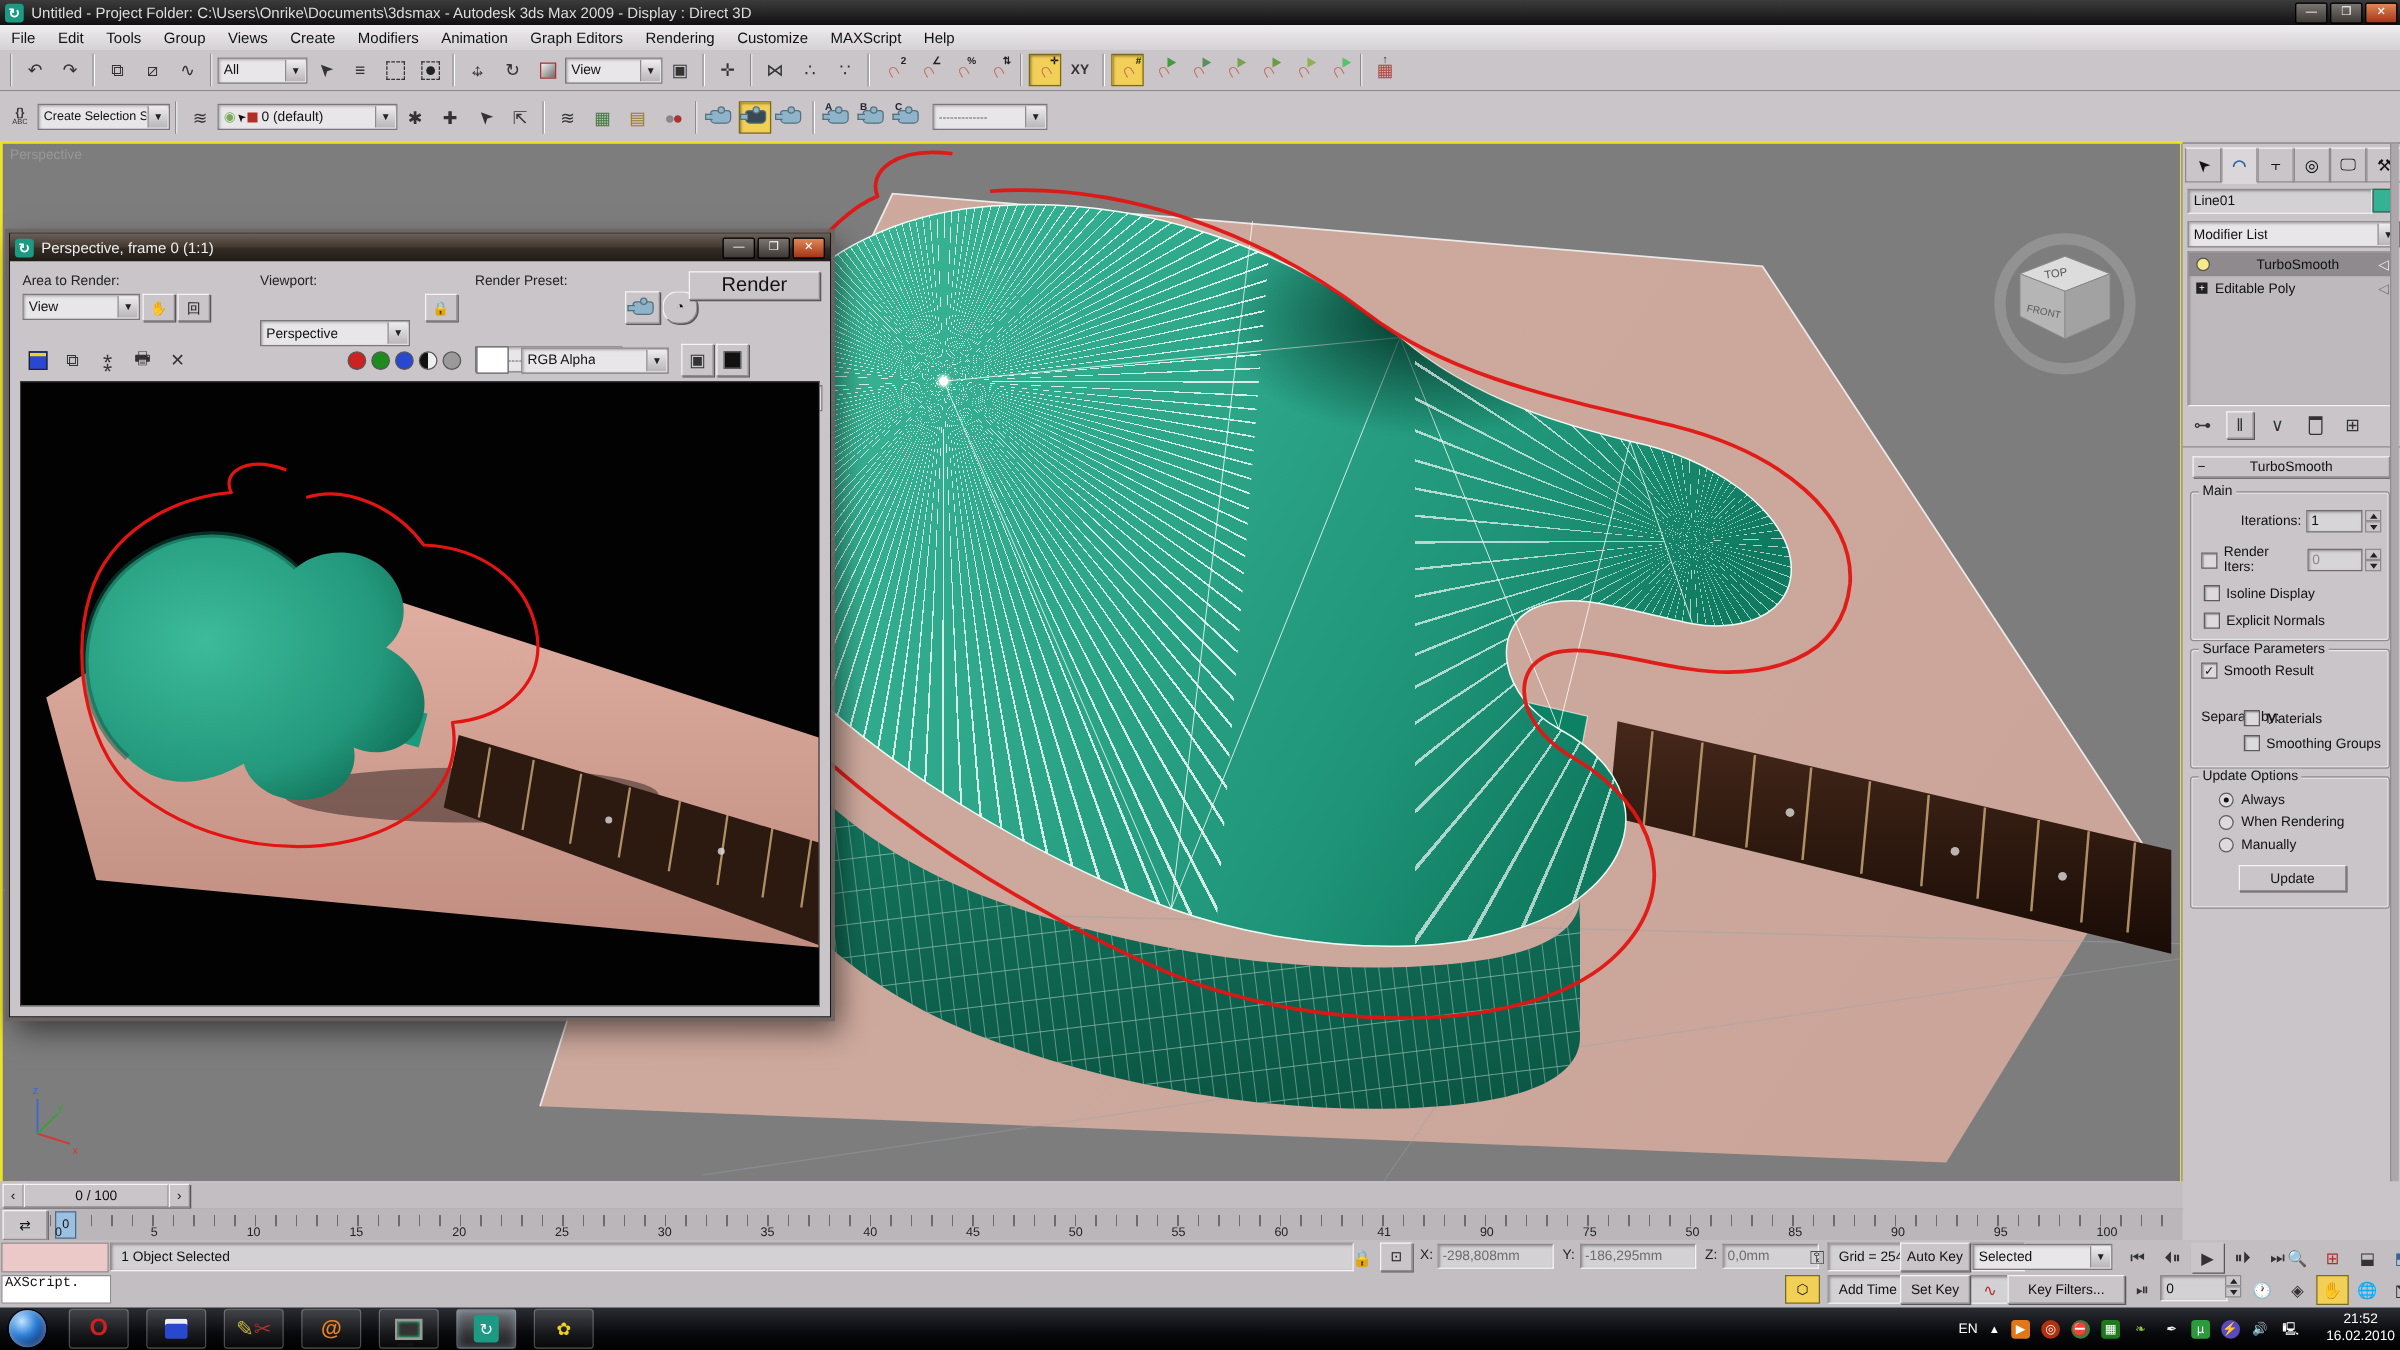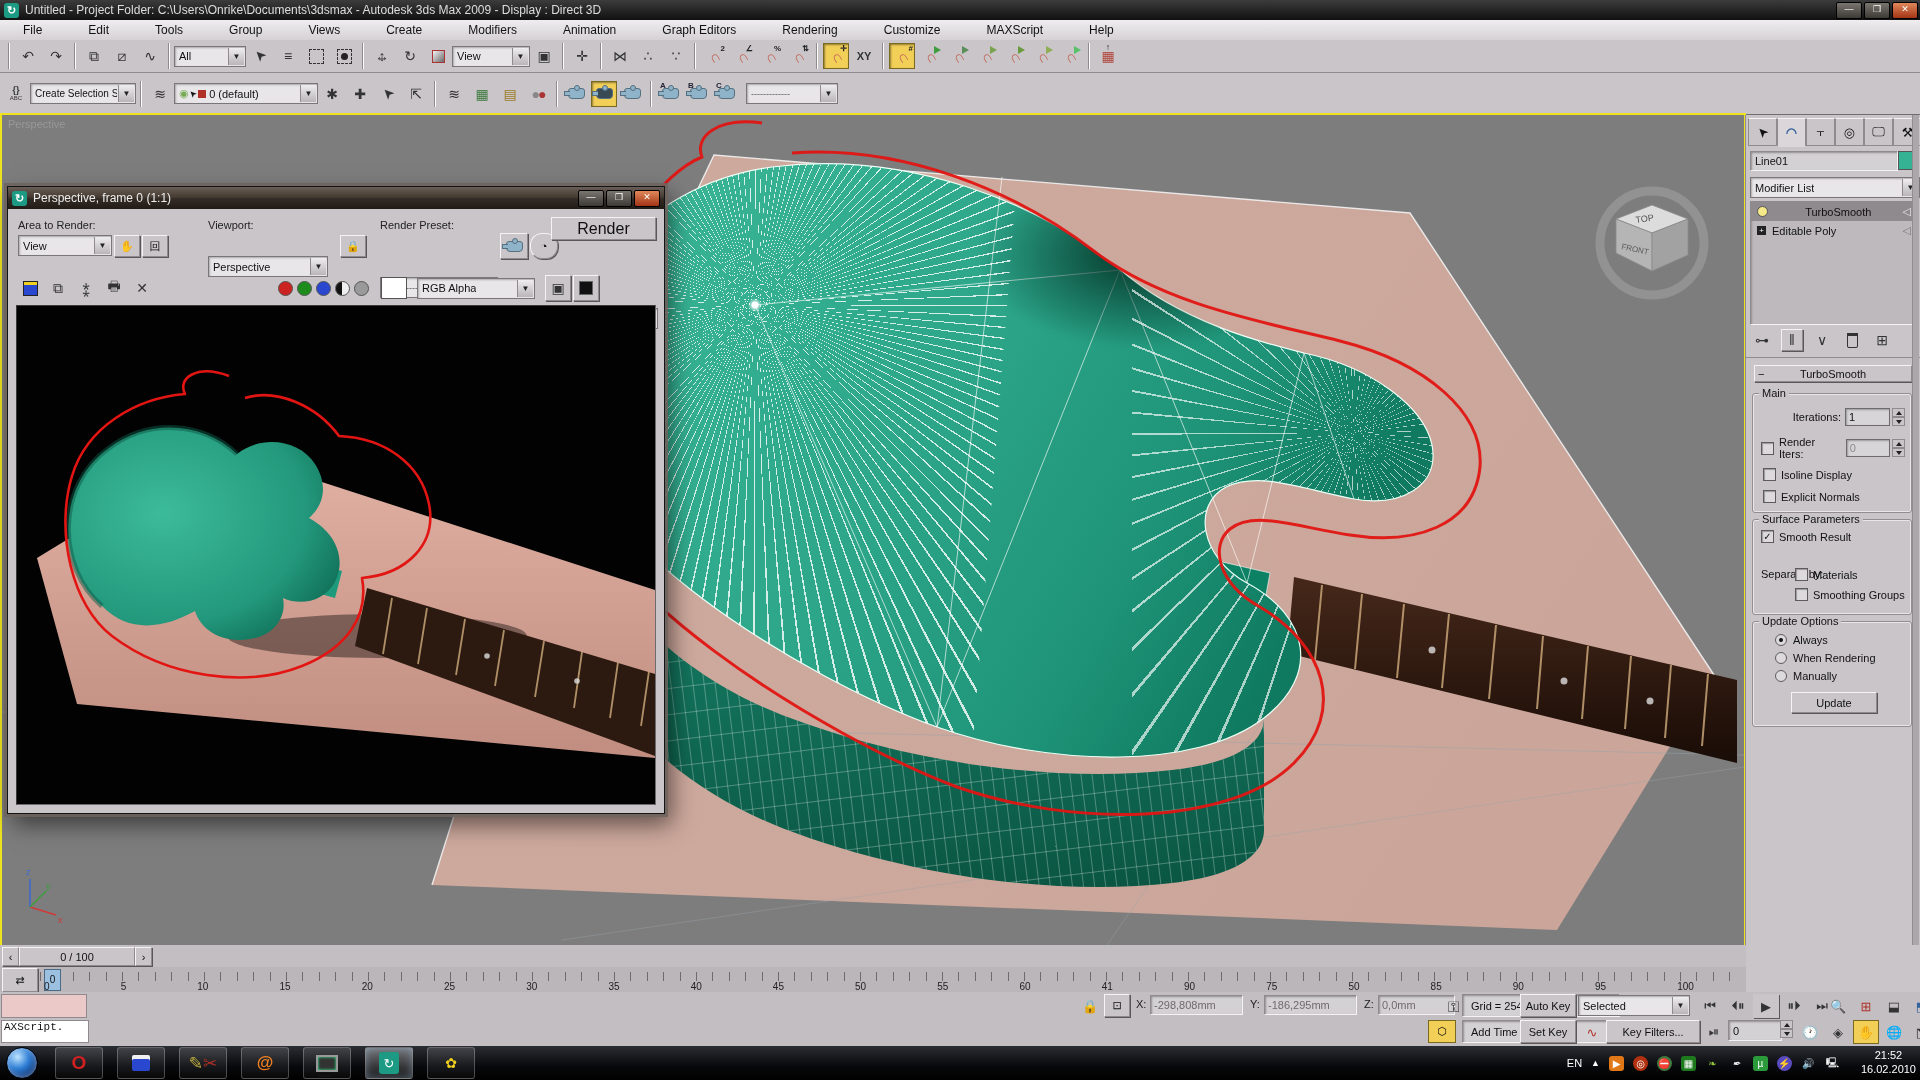--- a/index.html
+++ b/index.html
@@ -5,21 +5,21 @@
   html,body{margin:0;padding:0;background:#000;}
   #app{position:relative;width:1920px;height:1080px;overflow:hidden;font-family:"Liberation Sans",sans-serif;font-size:11px;color:#111;background:#c9c5c9;}
   .abs{position:absolute;}
   
   #titlebar{left:0;top:0;width:1920px;height:20px;background:linear-gradient(#3c3c3c,#101010);color:#ddd;font-size:12px;display:flex;align-items:center;}
   .applogo{width:15px;height:15px;margin:0 6px 0 4px;background:#1d9a84;border-radius:3px;color:#fff;font-weight:bold;font-size:11px;display:flex;align-items:center;justify-content:center;}
   .wctl{position:absolute;right:2px;top:2px;display:flex;gap:2px;}
   .wbtn{width:24px;height:15px;border:1px solid #000;border-radius:2px;background:linear-gradient(#7a756f,#3d3935);color:#fff;font-size:9px;line-height:13px;text-align:center;}
   .wbtn.close{background:linear-gradient(#e0885a,#a33416);}
   #menubar{left:0;top:20px;width:1920px;height:20px;background:linear-gradient(#efedef,#d5d1d5);border-bottom:1px solid #9a969a;display:flex;align-items:center;font-size:12px;}
-  #menubar span{padding:2px 23px;text-align:center;}
+  #menubar span{padding:2px 9px;text-align:center;}
   #toolbar1{left:0;top:40px;width:1920px;height:33px;background:#c9c5c9;border-bottom:1px solid #8e8a8e;display:flex;align-items:center;padding-left:4px;box-sizing:border-box;}
   #toolbar2{left:0;top:73px;width:1920px;height:42px;background:#c9c5c9;border-bottom:1px solid #706c70;display:flex;align-items:center;padding-left:2px;box-sizing:border-box;}
   .sep{width:1px;height:26px;background:#8e8a8e;border-right:1px solid #fff;margin:0 4px;}
   .ti{min-width:24px;height:24px;margin:0 1px;display:flex;align-items:center;justify-content:center;font-size:14px;color:#333;position:relative;border:1px solid transparent;}
   .ti.act{background:#f2cf57;border:1px solid #7a6a20;box-shadow:inset 1px 1px 2px rgba(0,0,0,.4);}
   .dd{height:19px;background:#fff;border:1px solid #7a767a;box-shadow:inset 1px 1px 2px #aaa;display:flex;align-items:center;padding-left:4px;font-size:11px;position:relative;background:#e8e6e8;}
   .dd .ar{position:absolute;right:1px;top:1px;bottom:1px;width:15px;background:linear-gradient(#efedef,#b9b5b9);border-left:1px solid #8e8a8e;display:flex;align-items:center;justify-content:center;font-size:8px;color:#222;}
   .dd .tx{white-space:nowrap;overflow:hidden;max-width:calc(100% - 18px);}
   .mag{color:#c4685a;font-weight:bold;transform:rotate(-30deg);display:inline-block;font-size:15px;}
   .sup{position:absolute;top:0px;right:1px;font-size:8px;color:#222;transform:none;font-weight:bold;}
@@ -627,20 +627,23 @@
         <span>85</span>
         <span>90</span>
         <span>95</span>
         <span>100</span>
       </div>
   </div>
 
   <div class="abs" id="statusbar">
     <div class="abs" style="left:1px;top:2px;width:84px;height:22px;background:#ecc9c9;border:1px solid #8e8a8e"></div>
     <div class="abs" style="left:1px;top:28px;width:84px;height:21px;background:#fff;border:1px solid #8e8a8e;font-family:'Liberation Mono',monospace;font-size:11px;padding-left:2px;overflow:hidden">AXScript.</div>
+    <div class="abs sunk" style="left:88px;top:2px;width:985px;height:21px;display:flex;align-items:center;padding-left:8px">
+        <span>1 Object Selected</span>
+      </div>
     <div class="abs navbtn" style="left:1076px;top:2px">🔒</div>
     <div class="abs btn3d" style="left:1104px;top:2px;width:24px;height:21px">⊡</div>
     <span class="abs skey" style="left:1136px;top:6px">X:</span>
     <div class="abs sunk" style="left:1150px;top:3px;width:88px;height:18px;display:flex;align-items:center;padding-left:3px;color:#6e6a6e;overflow:hidden">
         <span>-298,808mm</span>
       </div>
     <span class="abs skey" style="left:1250px;top:6px">Y:</span>
     <div class="abs sunk" style="left:1264px;top:3px;width:88px;height:18px;display:flex;align-items:center;padding-left:3px;color:#6e6a6e;overflow:hidden">
         <span>-186,295mm</span>
       </div>

